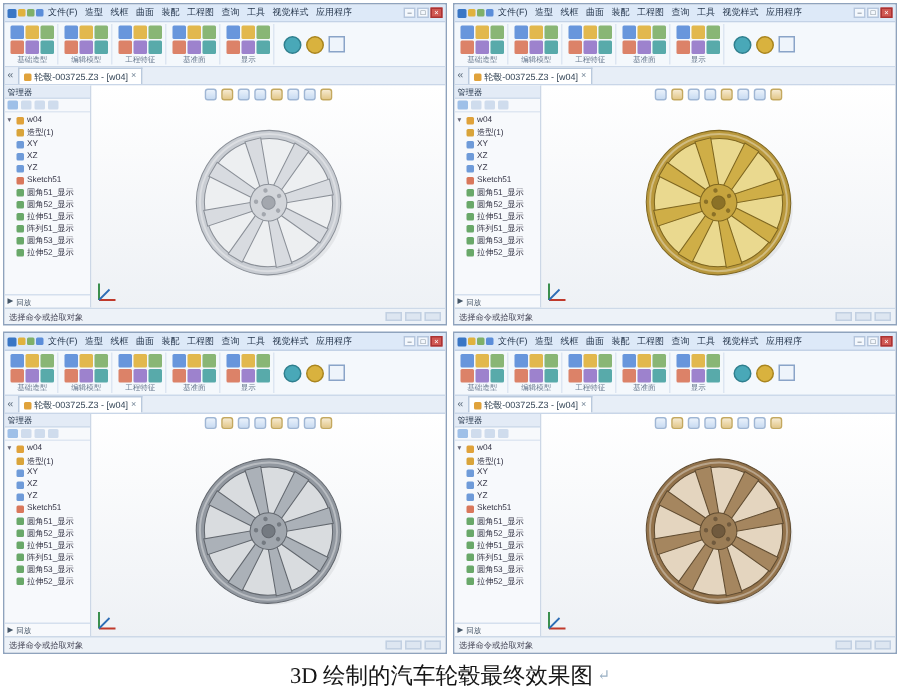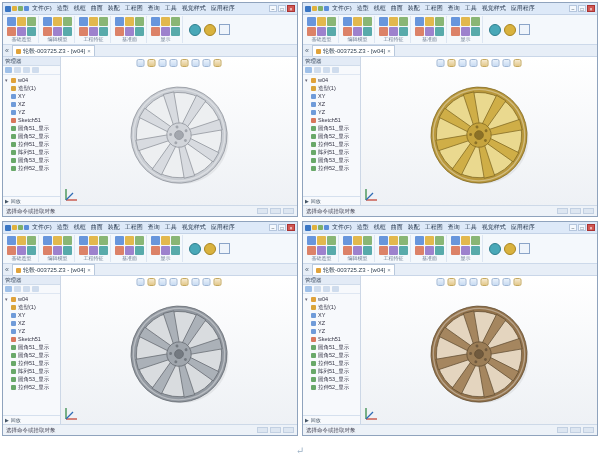--- a/index.html
+++ b/index.html
@@ -1027,14 +1027,15 @@
         <span class="sseg"></span>
         <span class="sseg"></span>
         <span class="sseg"></span>
       </span>
     </div>
 
   </div>
 </div>
 
 <div class="caption">
+  <span>3D 绘制的汽车轮毂最终效果图</span>
   <span class="pmark">↵</span>
 </div>
 
 </body></html>

